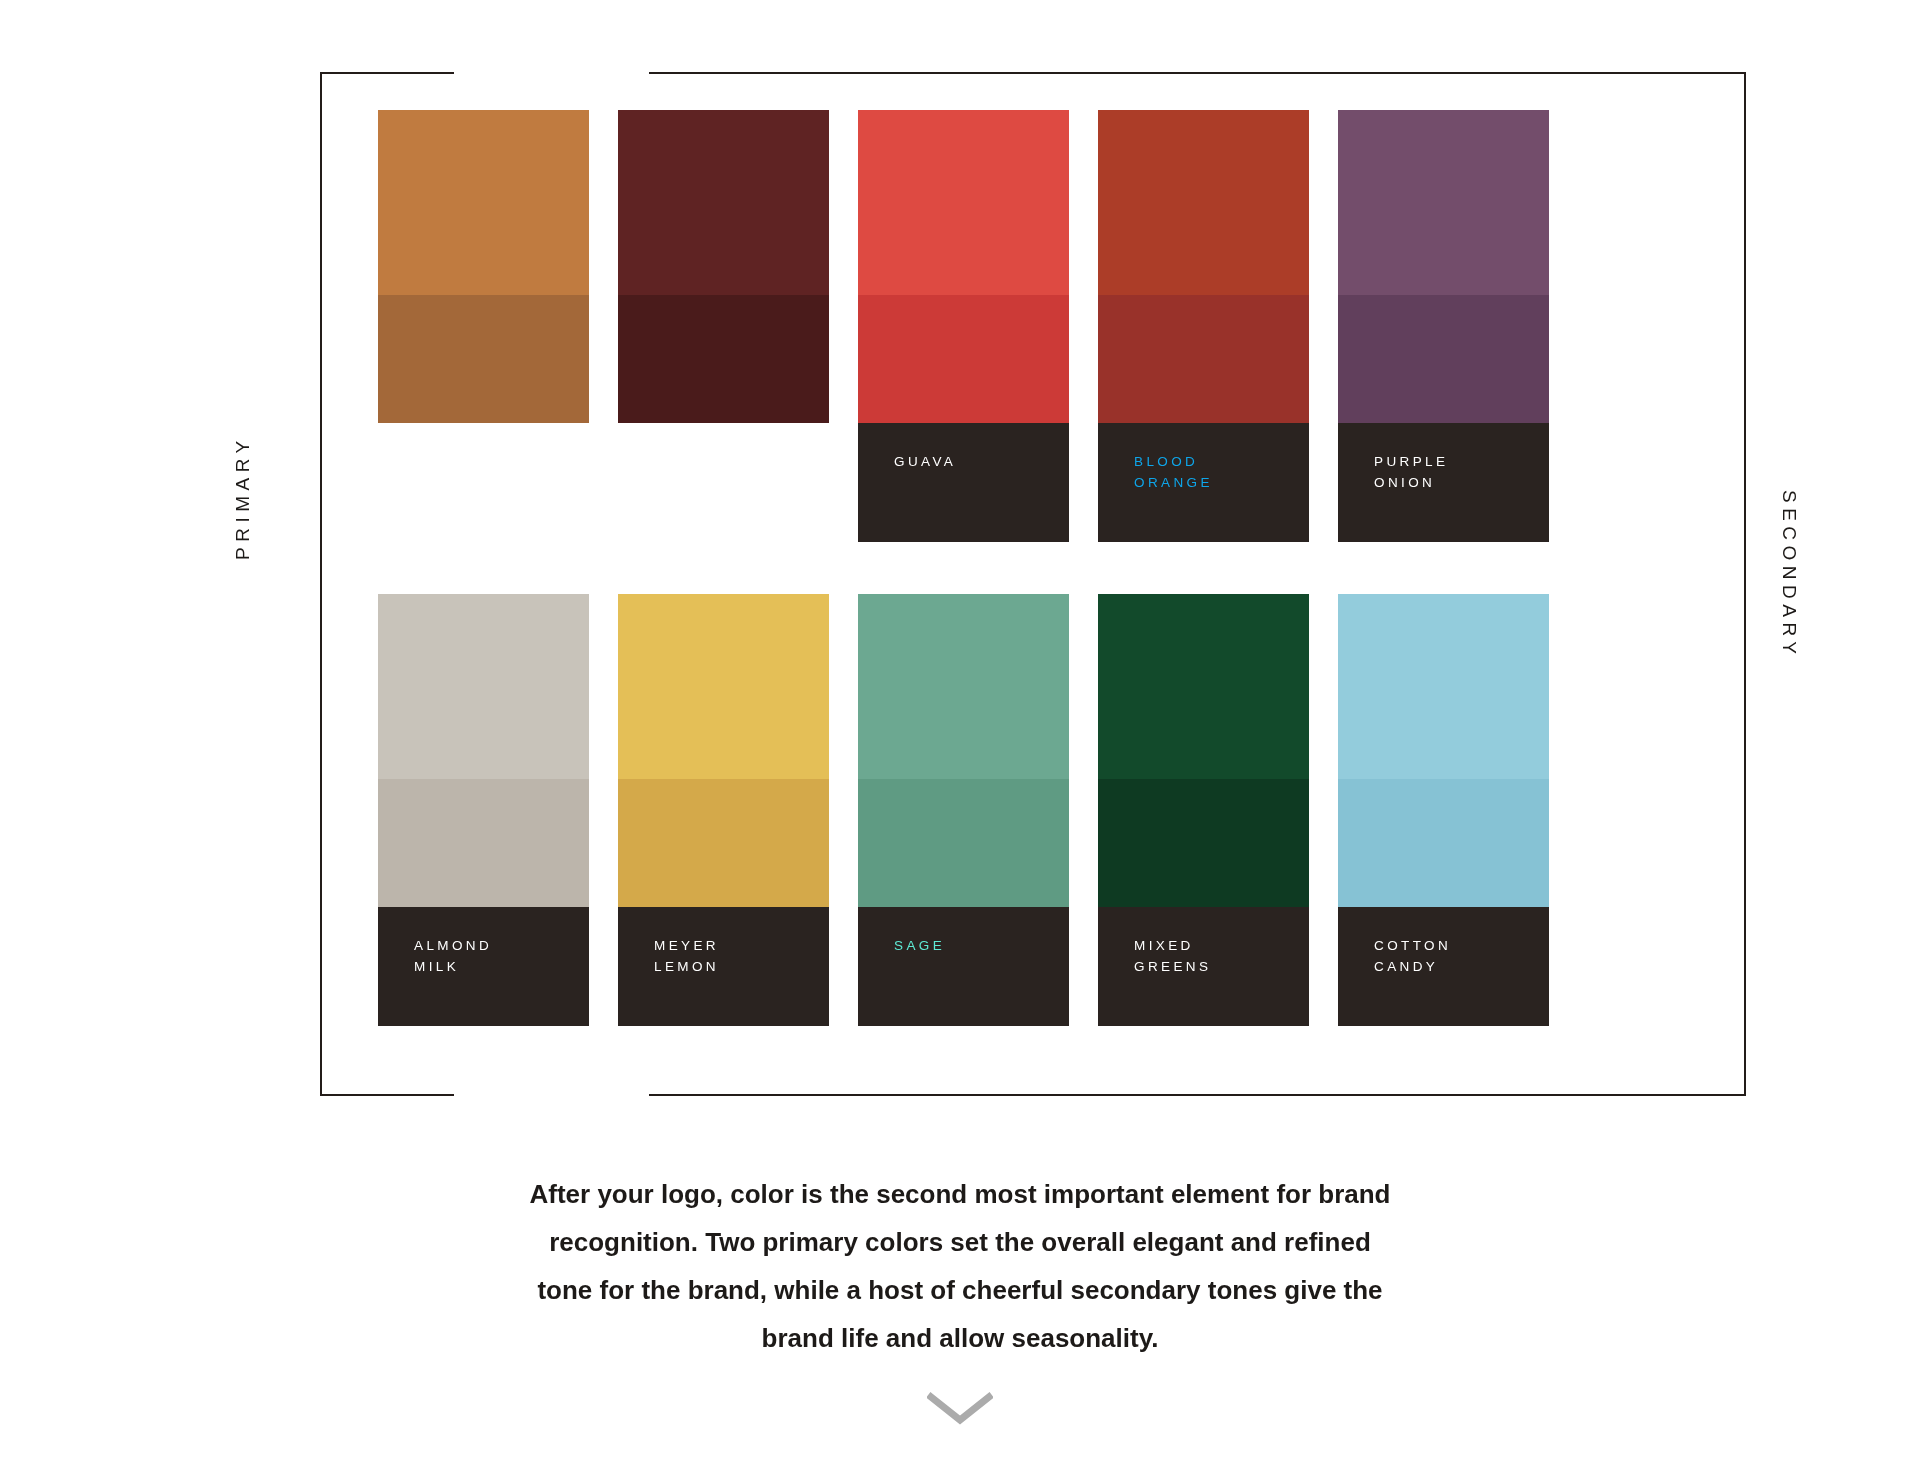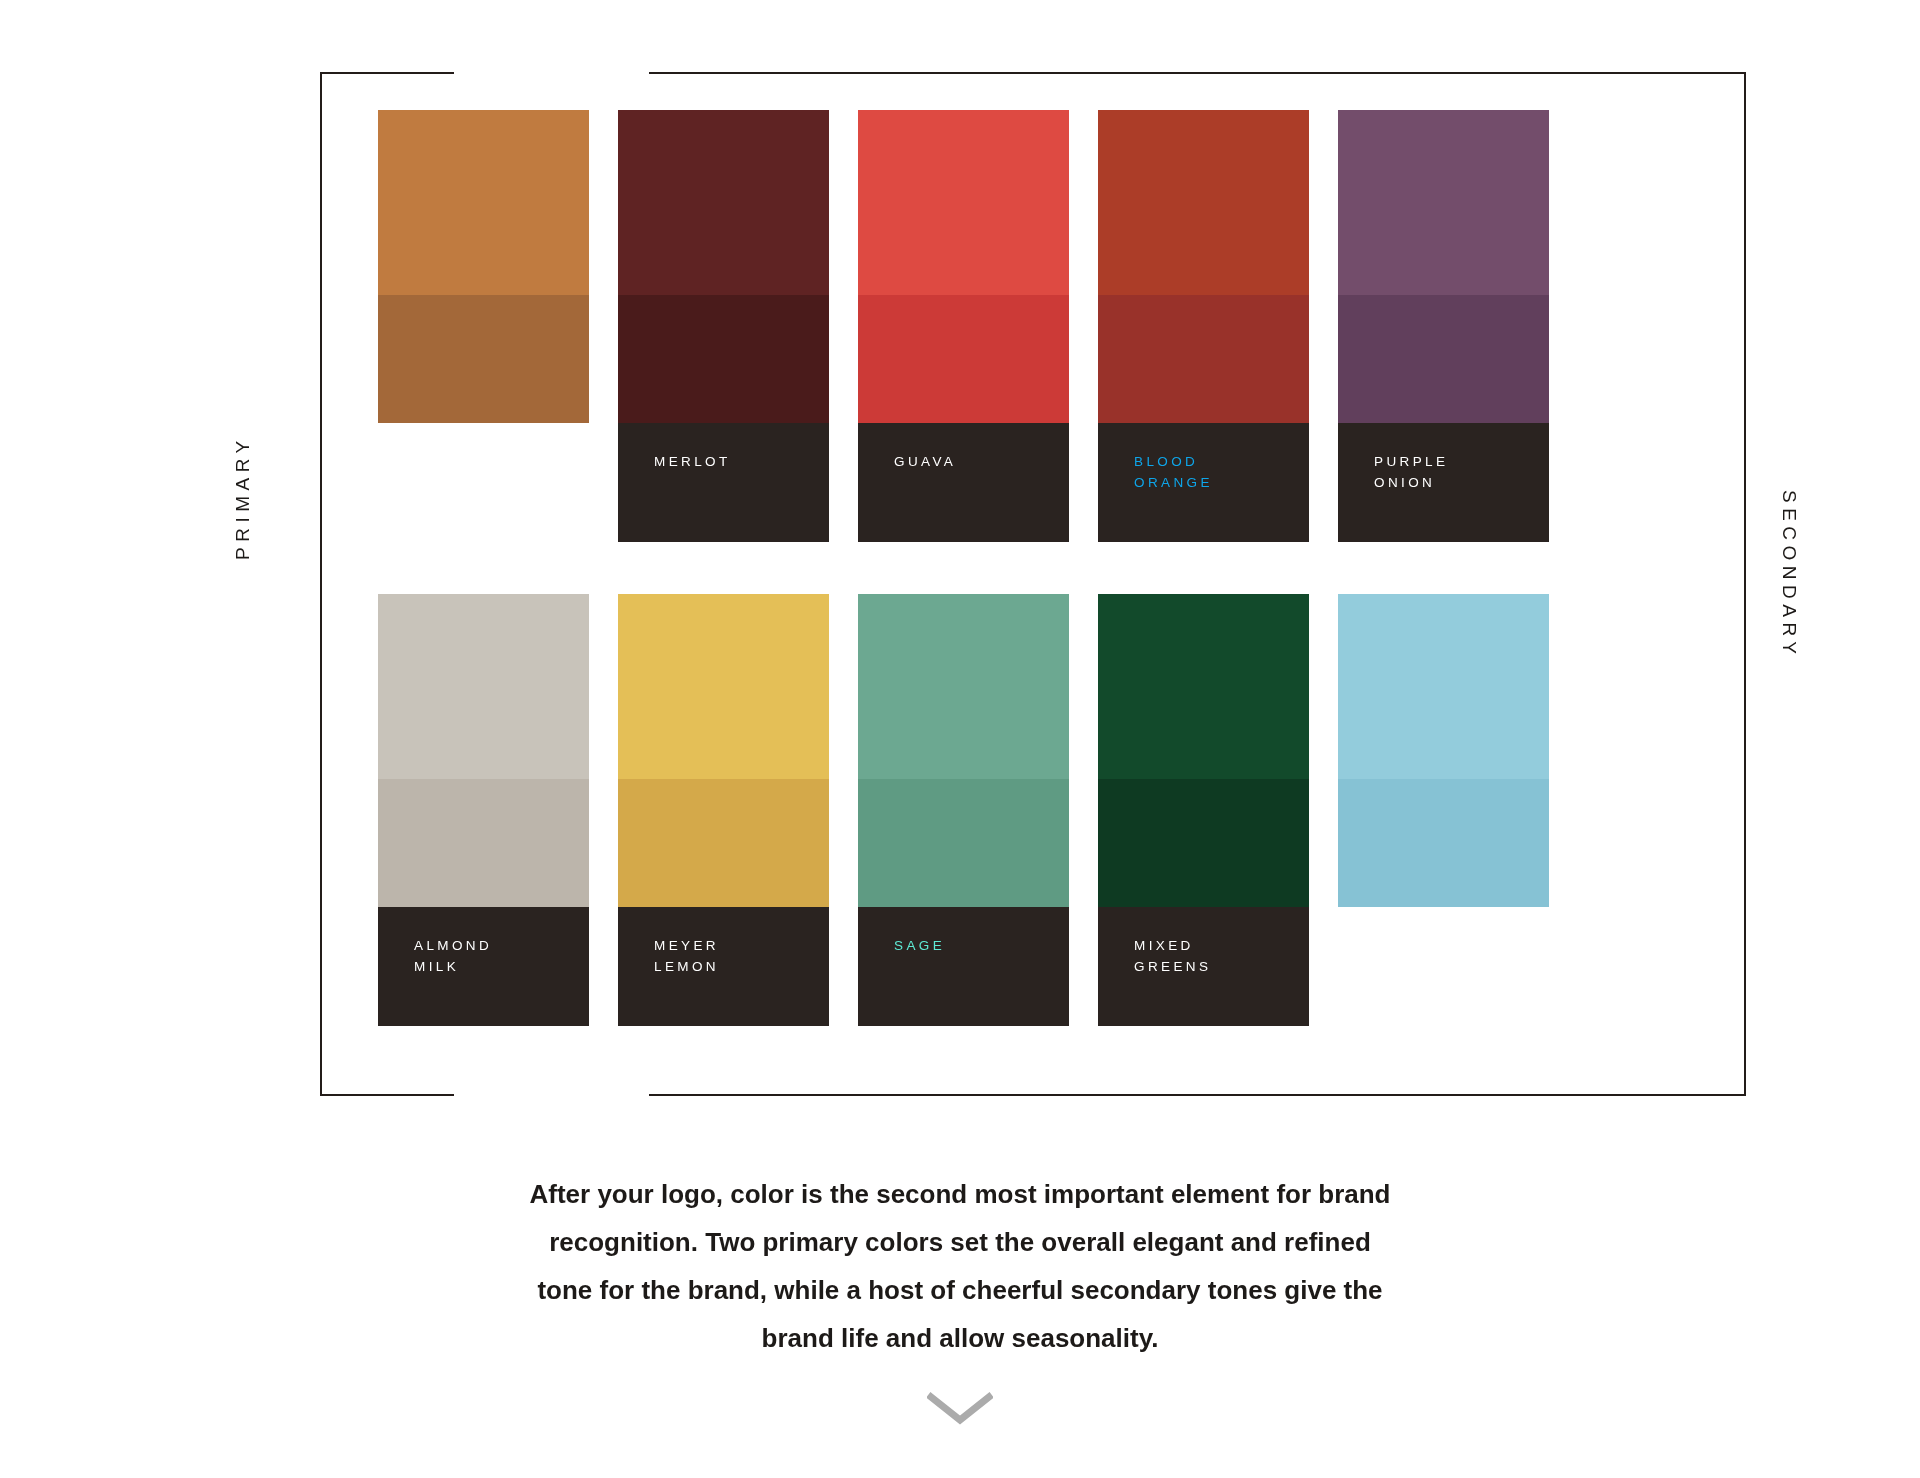--- a/index.html
+++ b/index.html
@@ -191,23 +191,20 @@
 
   <div class="swatch-grid" id="swatch-grid">
       <div class="swatch-row">
         <div class="swatch">
           <div class="swatch-tone-light" style="background: rgb(192, 123, 64);"></div>
           <div class="swatch-tone-dark" style="background: rgb(163, 104, 57);"></div>
         </div>
         <div class="swatch">
           <div class="swatch-tone-light" style="background: rgb(95, 35, 35);"></div>
           <div class="swatch-tone-dark" style="background: rgb(74, 27, 27);"></div>
-          <div class="swatch-label-bar" style="background: rgb(42, 35, 32);">
-            <div class="swatch-label-text" style="color: rgb(255, 255, 255);">MERLOT</div>
-          </div>
         </div>
         <div class="swatch">
           <div class="swatch-tone-light" style="background: rgb(222, 74, 66);"></div>
           <div class="swatch-tone-dark" style="background: rgb(204, 58, 55);"></div>
           <div class="swatch-label-bar" style="background: rgb(42, 35, 32);">
             <div class="swatch-label-text" style="color: rgb(255, 255, 255);">GUAVA</div>
           </div>
         </div>
         <div class="swatch">
           <div class="swatch-tone-light" style="background: rgb(172, 61, 40);"></div>
@@ -254,20 +251,24 @@
           <div class="swatch-tone-light" style="background: rgb(18, 74, 43);"></div>
           <div class="swatch-tone-dark" style="background: rgb(14, 58, 34);"></div>
           <div class="swatch-label-bar" style="background: rgb(42, 35, 32);">
             <div class="swatch-label-text" style="color: rgb(255, 255, 255);">MIXED
 GREENS</div>
           </div>
         </div>
         <div class="swatch">
           <div class="swatch-tone-light" style="background: rgb(147, 204, 220);"></div>
           <div class="swatch-tone-dark" style="background: rgb(134, 194, 212);"></div>
+          <div class="swatch-label-bar" style="background: rgb(42, 35, 32);">
+            <div class="swatch-label-text" style="color: rgb(255, 255, 255);">COTTON
+CANDY</div>
+          </div>
         </div>
       </div>
     </div>
 
   <div class="description" style="color: rgb(29, 26, 24);">After your logo, color is the second most important element for brand recognition. Two primary colors set the overall elegant and refined tone for the brand, while a host of cheerful secondary tones give the brand life and allow seasonality.</div>
 
   <div class="scroll-chevron">
     <svg width="66" height="34" viewBox="0 0 66 34" xmlns="http://www.w3.org/2000/svg">
       <polyline id="chev-path" points="4,5 33,28 62,5" fill="none" stroke="#ABABAB" stroke-width="7" stroke-linecap="square" stroke-linejoin="miter"></polyline>
     </svg>

